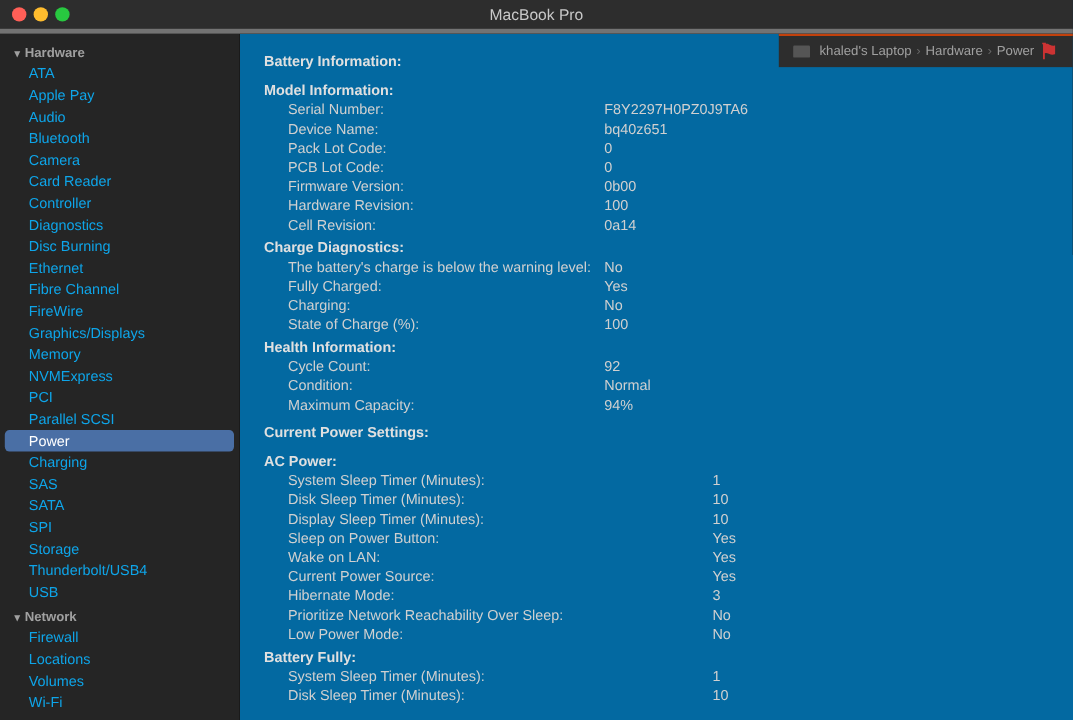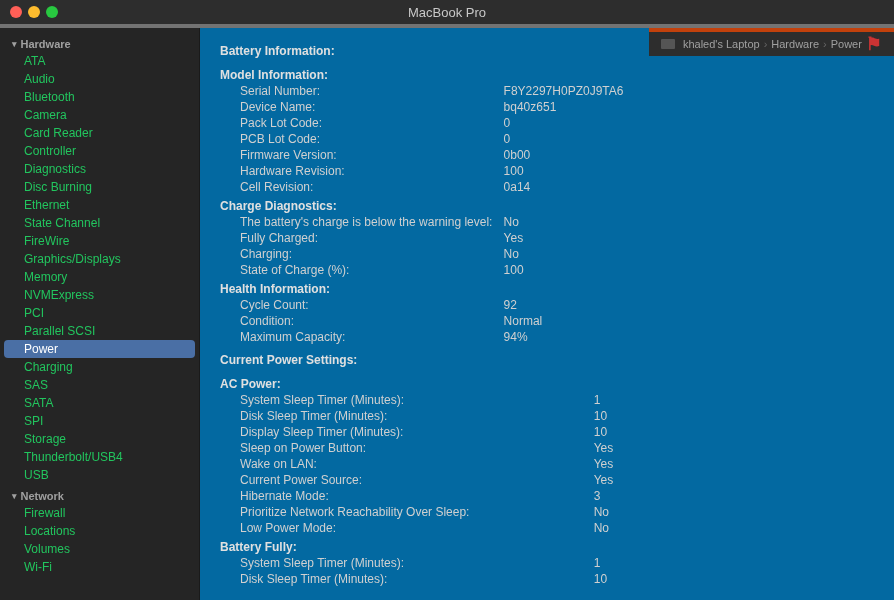--- a/index.html
+++ b/index.html
@@ -72,21 +72,21 @@
       font-weight: 600;
       padding: 6px 12px 2px 12px;
       display: flex;
       align-items: center;
       gap: 4px;
     }
     .chevron { font-size: 9px; color: #a0a0a0; }
 
     .sidebar-item {
       padding: 2px 12px 2px 24px;
-      color: #22c55e;
+      color: #0ea5e9;
       font-size: 12px;
       cursor: pointer;
       white-space: nowrap;
     }
     .sidebar-item.active {
       background: #4a6fa5;
       color: #ffffff;
       border-radius: 4px;
       margin: 0 4px;
       padding: 2px 8px 2px 20px;
@@ -140,21 +140,21 @@
     .group-label-row td {
       padding-top: 4px;
       padding-left: 0;
       font-weight: 600;
       color: #e0e0e0;
     }
 
     
     .breadcrumb-bar {
       background: #2d2d2d;
-      border-top: 4px solid #c2410c;
+      border-top: 2px solid #c2410c;
       height: 28px;
       display: flex;
       align-items: center;
       padding: 0 12px;
       gap: 4px;
       flex-shrink: 0;
     }
     .breadcrumb-icon {
       width: 14px;
       height: 10px;
@@ -192,29 +192,30 @@
 
 <div class="main-layout">
 
   <div class="sidebar">
 
     <div class="sidebar-group-label">
       <span class="chevron">▾</span>
       <span>Hardware</span>
     </div>
     <div class="sidebar-item">ATA</div>
+    <div class="sidebar-item">Apple Pay</div>
     <div class="sidebar-item">Audio</div>
     <div class="sidebar-item">Bluetooth</div>
     <div class="sidebar-item">Camera</div>
     <div class="sidebar-item">Card Reader</div>
     <div class="sidebar-item">Controller</div>
     <div class="sidebar-item">Diagnostics</div>
     <div class="sidebar-item">Disc Burning</div>
     <div class="sidebar-item">Ethernet</div>
-    <div class="sidebar-item">State Channel</div>
+    <div class="sidebar-item">Fibre Channel</div>
     <div class="sidebar-item">FireWire</div>
     <div class="sidebar-item">Graphics/Displays</div>
     <div class="sidebar-item">Memory</div>
     <div class="sidebar-item">NVMExpress</div>
     <div class="sidebar-item">PCI</div>
     <div class="sidebar-item">Parallel SCSI</div>
     <div class="sidebar-item active">Power</div>
     <div class="sidebar-item">Charging</div>
     <div class="sidebar-item">SAS</div>
     <div class="sidebar-item">SATA</div>

